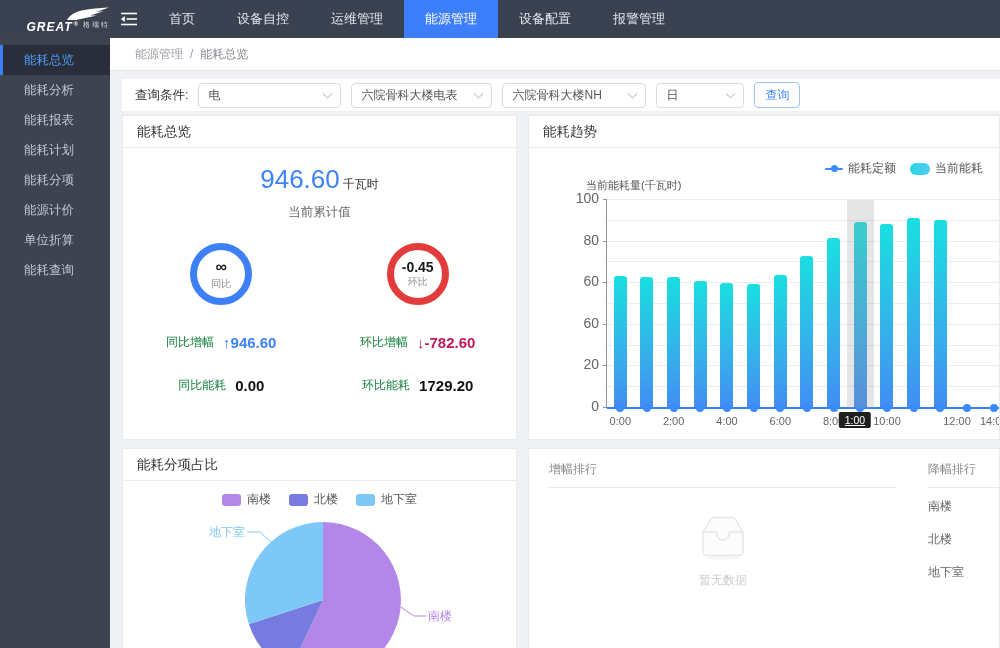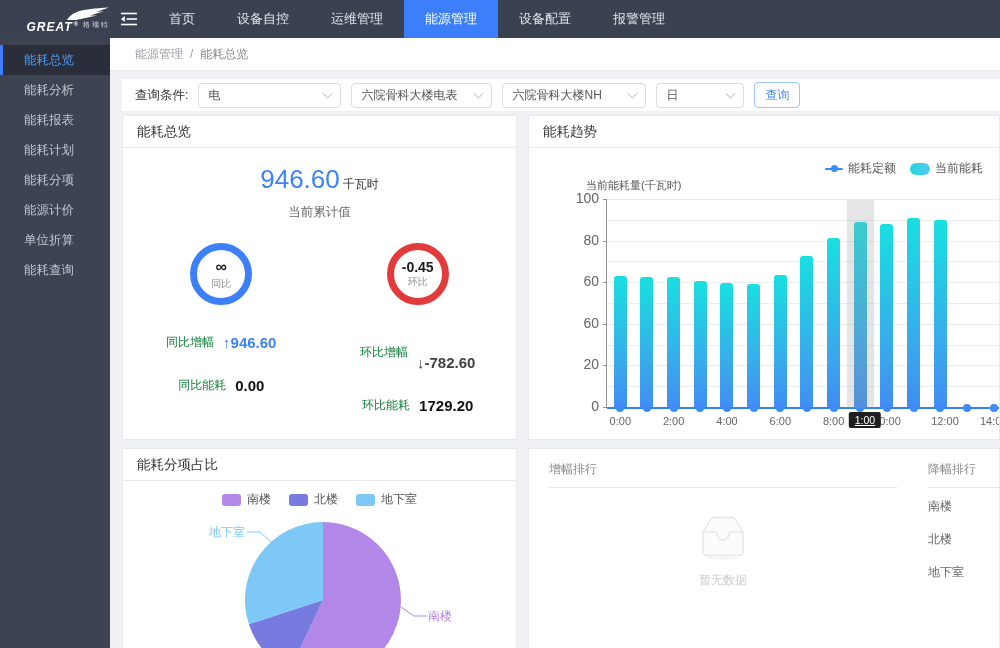--- a/index.html
+++ b/index.html
@@ -64,21 +64,21 @@
   .ring-yoy { border:7px solid #3d7ff7; }
   .ring-mom { border:7px solid #e23b3b; }
   .ring-value { font-size:14px; font-weight:bold; color:#1a1a1a; line-height:1.2; }
   .ring-label { font-size:10px; color:#8a8d93; }
   .ov-line { display:flex; align-items:center; gap:9px; }
   .growth-line { margin-top:29px; }
   .energy-line { margin-top:26px;align-items:flex-end; }
   .ov-line .lbl { font-size:12px; color:#15803d; }
   .growth-val { font-size:15px; font-weight:bold; }
   .growth-val.blue { color:#3e82f7; }
-  .growth-val.red { color:#404040;margin-top:20px; }
+  .growth-val.red { color:#be185d; }
   .energy-val { font-size:15px; font-weight:bold; color:#111; }
 
   
   .trend-legend { position:absolute; top:12px; right:16px; display:flex; align-items:flex-end; gap:14px; }
   .tl-item { display:flex; align-items:center; gap:5px; cursor:pointer; }
   .tl-text { font-size:12px; color:#555; }
   .marker-line { position:relative; width:18px; height:2px; background:#3d8bf8; border-radius:1px; }
   .marker-line::after { content:""; position:absolute; left:6px; top:-2.5px; width:7px; height:7px; border-radius:50%; background:#3d8bf8; }
   .marker-bar { width:20px; height:12px; border-radius:6px; background:linear-gradient(90deg,#25d8e0,#55c9f2); }
   .y-title { position:absolute; left:57px; top:30px; font-size:11px; color:#555; }
@@ -297,23 +297,23 @@
                 <div class="dot" style="left: 302.667px;"></div>
                 <div class="dot" style="left: 329.333px;"></div>
                 <div class="dot" style="left: 356px;"></div>
                 <div class="dot" style="left: 382.667px;"></div>
                 <span class="xlab" style="left: 13.3333px;">0:00</span>
                 <span class="xlab" style="left: 66.6667px;">2:00</span>
                 <span class="xlab" style="left: 120px;">4:00</span>
                 <span class="xlab" style="left: 173.333px;">6:00</span>
                 <span class="xlab" style="left: 226.667px;">8:00</span>
                 <span class="xlab" style="left: 280px;">10:00</span>
-                <span class="xlab" style="left: 338px; text-align: center;">12:00</span>
+                <span class="xlab" style="left: 350px; text-align: center;">12:00</span>
                 <span class="xlab" style="left: 386.667px;">14:00</span>
-                <div class="axis-tip" style="left: 258px; text-decoration: underline;">1:00</div>
+                <div class="axis-tip" style="left: 248px; text-decoration: underline;">1:00</div>
               </div>
           </div>
         </div>
       </div>
 
       <div class="row">
         <div class="card card-pie">
           <div class="card-header">能耗分项占比</div>
           <div class="card-body">
             <div class="pie-legend" id="pie-legend">

